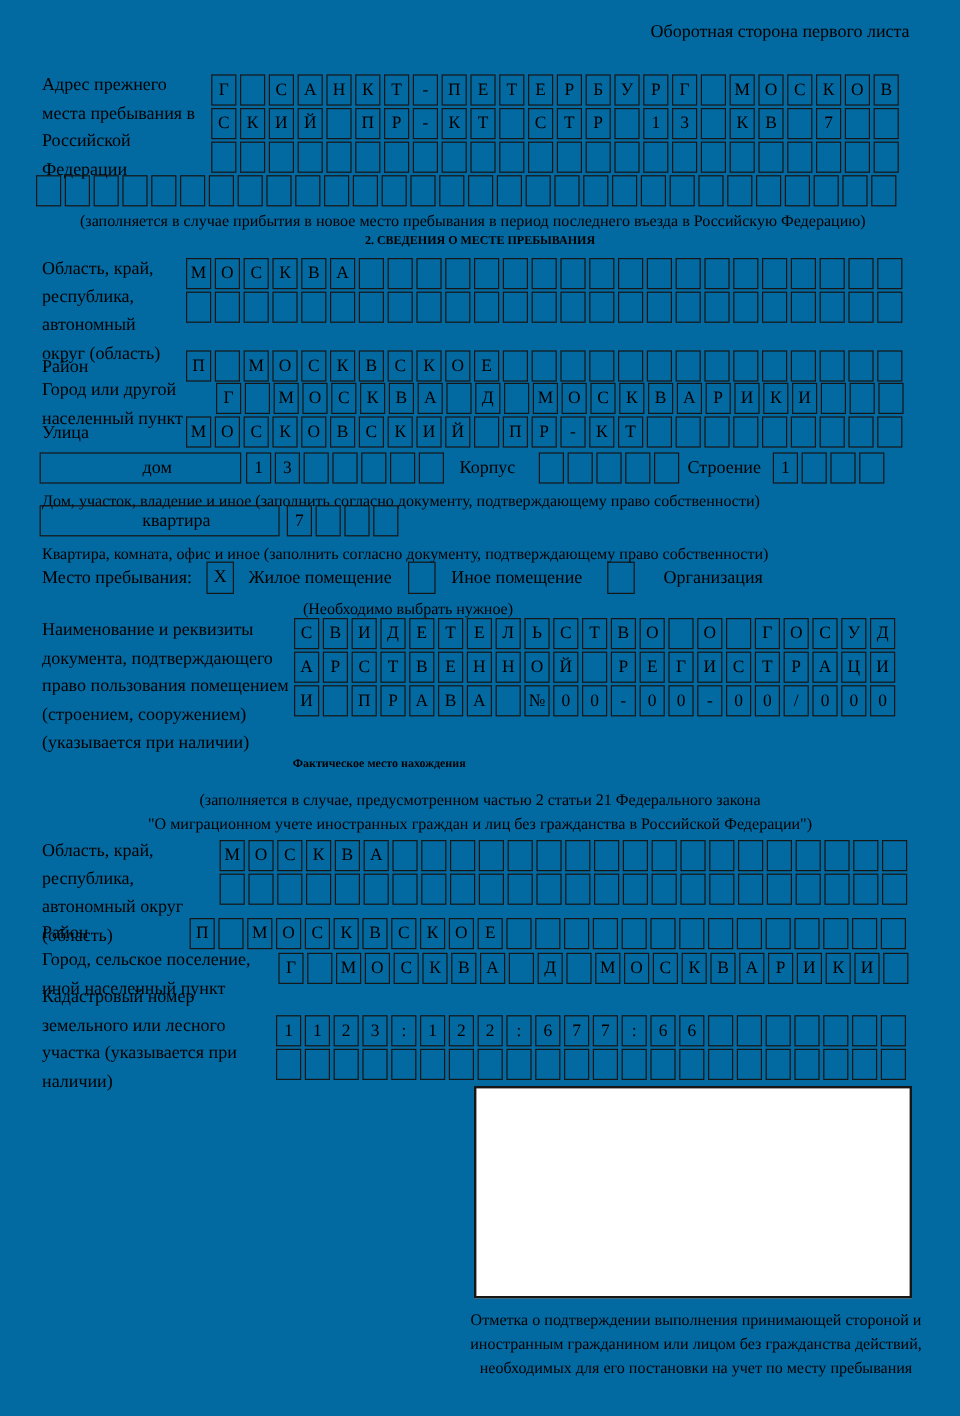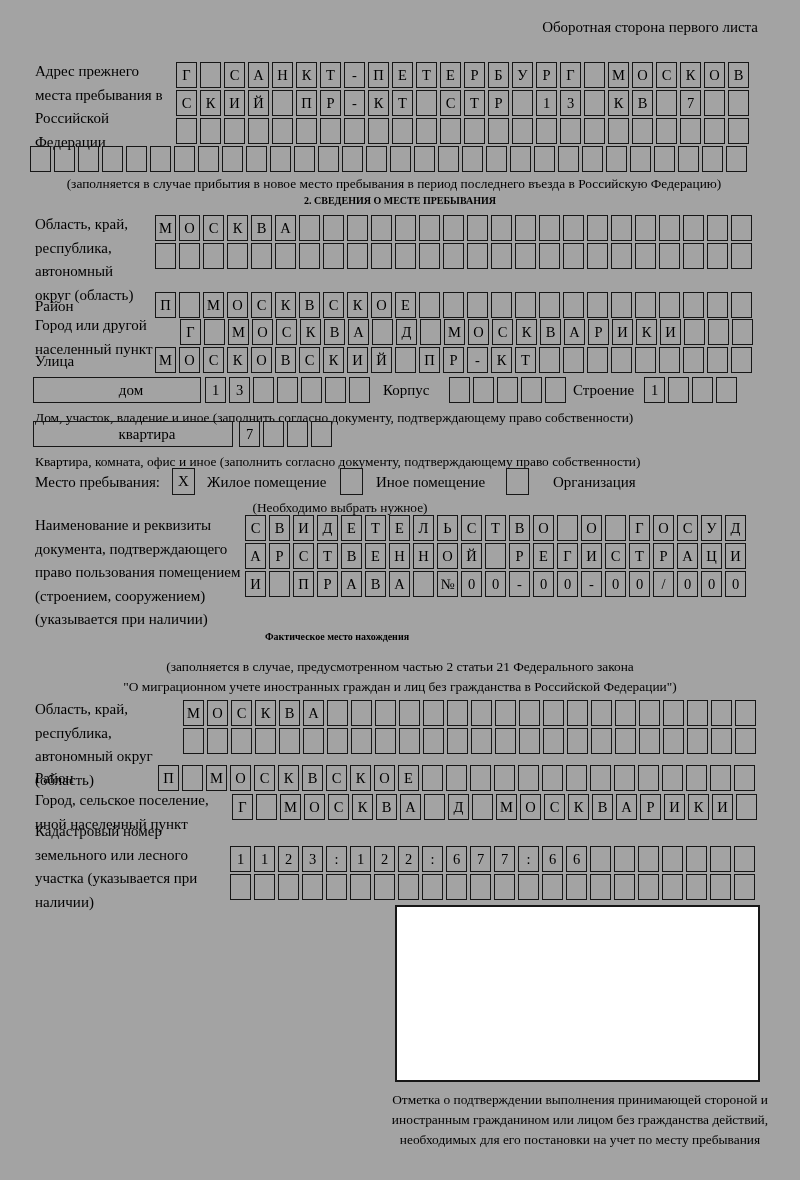--- a/index.html
+++ b/index.html
@@ -1,17 +1,17 @@
 <!DOCTYPE html>
 <html><head>
 <meta charset="utf-8">
 <style>
   html,body { margin:0; padding:0; background:#ffffff; }
   .page {
-    position:relative; width:800px; height:1180px; background:#a3a3a3;
+    position:relative; width:800px; height:1180px; background:#0369a1;
     font-family:"Liberation Serif", serif; color:#000;
     overflow:hidden;
   }
   .abs { position:absolute; }
   .label { font-size:15px; line-height:23.5px; }
   .caption { font-size:13.4px; line-height:19px; }
   .title { font-size:10px; font-weight:bold; }
   .center { text-align:center; }
   .cellrow { display:flex; gap:3px; }
   .cell {
@@ -402,21 +402,21 @@
       <span class="cell">0</span>
       <span class="cell">-</span>
       <span class="cell">0</span>
       <span class="cell">0</span>
       <span class="cell">/</span>
       <span class="cell">0</span>
       <span class="cell">0</span>
       <span class="cell">0</span>
     </div>
 
-  <div class="abs title center" style="left:0px; top:631px; width:632px;padding-left:21px;">Фактическое место нахождения</div>
+  <div class="abs title center" style="left:0px; top:631px; width:632px;">Фактическое место нахождения</div>
   <div class="abs caption center" style="left:0px; top:657px; width:800px;">(заполняется в случае, предусмотренном частью 2 статьи 21 Федерального закона</div>
   <div class="abs caption center" style="left:0px; top:677px; width:800px;">"О миграционном учете иностранных граждан и лиц без гражданства в Российской Федерации")</div>
 
   <div class="abs label" style="left:35px; top:698px; width:155px;">Область, край, республика, автономный округ (область)</div>
   <div class="abs cellrow" style="left:183px; top:700px;">
       <span class="cell">М</span>
       <span class="cell">О</span>
       <span class="cell">С</span>
       <span class="cell">К</span>
       <span class="cell">В</span>

